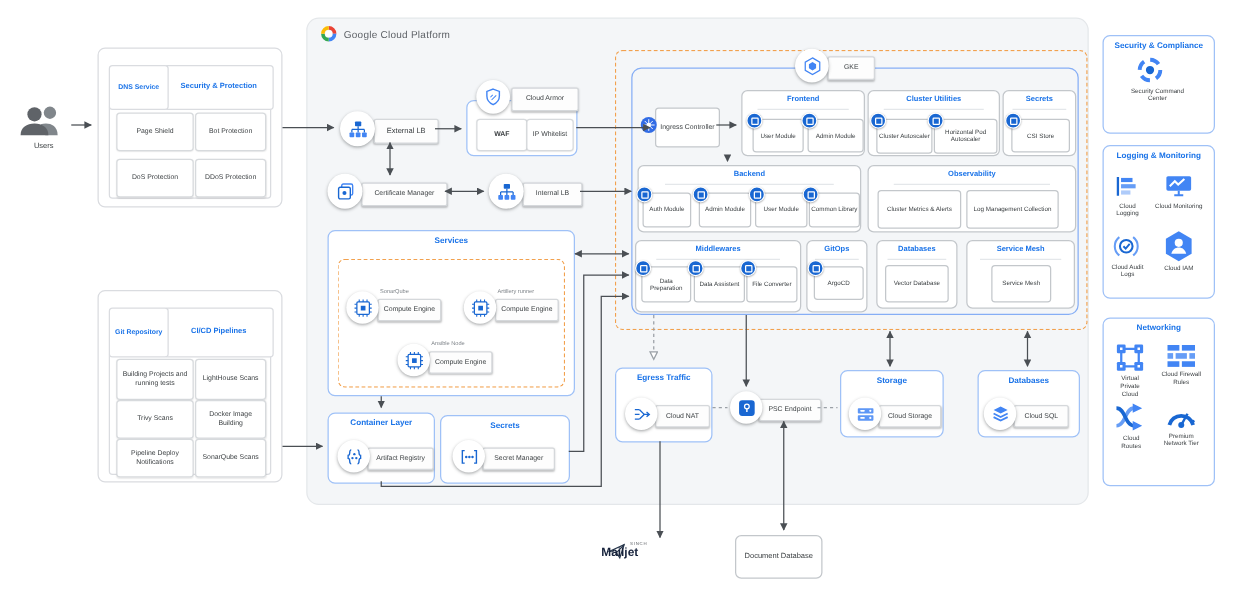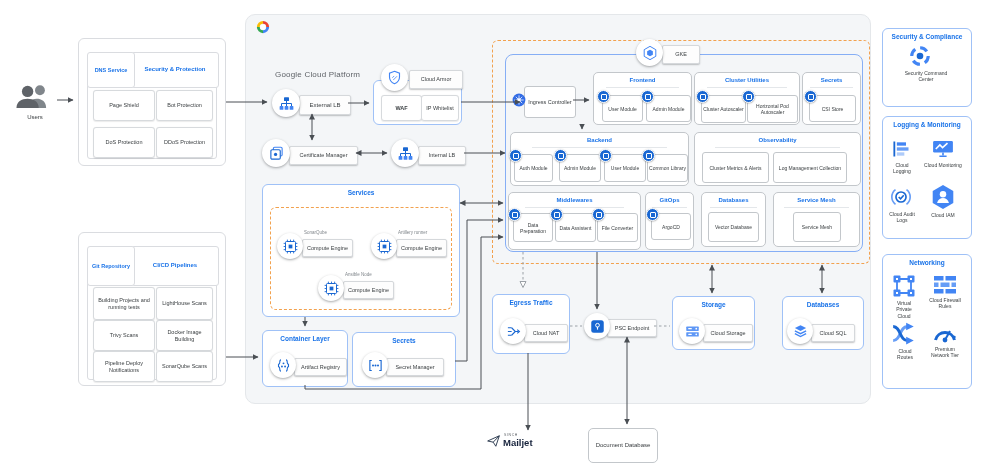--- a/index.html
+++ b/index.html
@@ -20,21 +20,21 @@
   .dot::after{content:"";width:4px;height:4px;border:1.2px solid #fff;border-radius:1px;}
   .pill{position:absolute;background:#fdfdfd;border:1px solid #d5d8db;border-radius:2px;box-shadow:0 1px 1.5px rgba(60,64,67,.3);display:flex;align-items:center;justify-content:center;text-align:center;font-size:5.5px;color:#3c4043;line-height:1.15;z-index:4;padding:1px;}
   .circ{position:absolute;background:#fff;border-radius:50%;box-shadow:0 1px 2.5px rgba(60,64,67,.45);display:flex;align-items:center;justify-content:center;z-index:5;}
   .cap{position:absolute;font-size:4.5px;color:#80868b;z-index:4;}
   .railbox{position:absolute;background:#fff;border:1px solid #9fc1f7;border-radius:6px;}
   .cellicon{position:absolute;display:flex;align-items:center;justify-content:center;}
   .celllabel{position:absolute;text-align:center;font-size:5px;line-height:1.25;color:#3c4043;}
   .dashed-orange{position:absolute;border:1px dashed #f2a14e;border-radius:6px;}
   .gkebox{position:absolute;border:1.2px solid #86aef5;border-radius:8px;}
   svg.wires{position:absolute;left:0;top:0;z-index:12;pointer-events:none;}
-  .brand{position:absolute;font-size:8px;color:#5f6368;letter-spacing:.2px;margin-top:47px;}
+  .brand{position:absolute;font-size:8px;color:#5f6368;letter-spacing:.2px;}
 </style>
 </head>
 <body>
 
 <div id="stage">
 
   <div class="abs" style="left:14px;top:82px;width:42px;height:30px;">
     <svg viewBox="0 0 34 24" width="42" height="30">
       <circle cx="21" cy="6.5" r="4" fill="#80868b"></circle>
       <path d="M15 14c4-1.5 11-.5 11 7h-8z" fill="#80868b"></path>
@@ -323,21 +323,21 @@
   </div>
   <div class="pill" style="left:386px;top:358px;width:54px;height:14px;">Secret Manager</div>
 
   <div class="abs" style="left:486px;top:434px;width:15px;height:14px;">
     <svg viewBox="0 0 24 24" width="15" height="14">
       <path d="M2 12L22 3l-6 18-4.5-7z" fill="#fff" stroke="#27364b" stroke-width="1.6"></path>
       <path d="M11.5 14L22 3" stroke="#27364b" stroke-width="1.6"></path>
     </svg>
   </div>
   <div class="abs" style="left:504px;top:433px;font-size:3.5px;letter-spacing:.6px;color:#5f6368;">SINCH</div>
-  <div class="abs" style="left:503px;top:437px;font-size:9.5px;font-weight:bold;color:#17233c;">Mailjet</div>
+  <div class="abs" style="left:481px;top:437px;font-size:9.5px;font-weight:bold;color:#17233c;">Mailjet</div>
 
   <div class="mod" style="left:588px;top:428px;width:66px;height:31px;font-size:6px;border-radius:5px;">Document Database</div>
 
   <div class="railbox" style="left:882px;top:28px;width:88px;height:77px;">
     <span class="btitle">Security &amp; Compliance</span>
   </div>
   <div class="cellicon" style="left:909px;top:45px;width:22px;height:22px;">
     <svg viewBox="0 0 24 24" width="22" height="22">
       <circle cx="12" cy="12" r="9" fill="none" stroke="#4285f4" stroke-width="3.4" stroke-dasharray="8.5 5.6"></circle>
       <circle cx="12" cy="12" r="3.6" fill="#1967d2"></circle>

